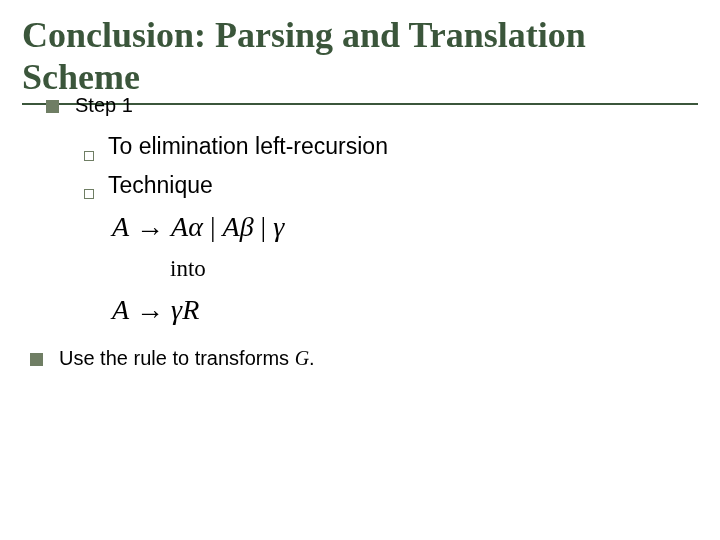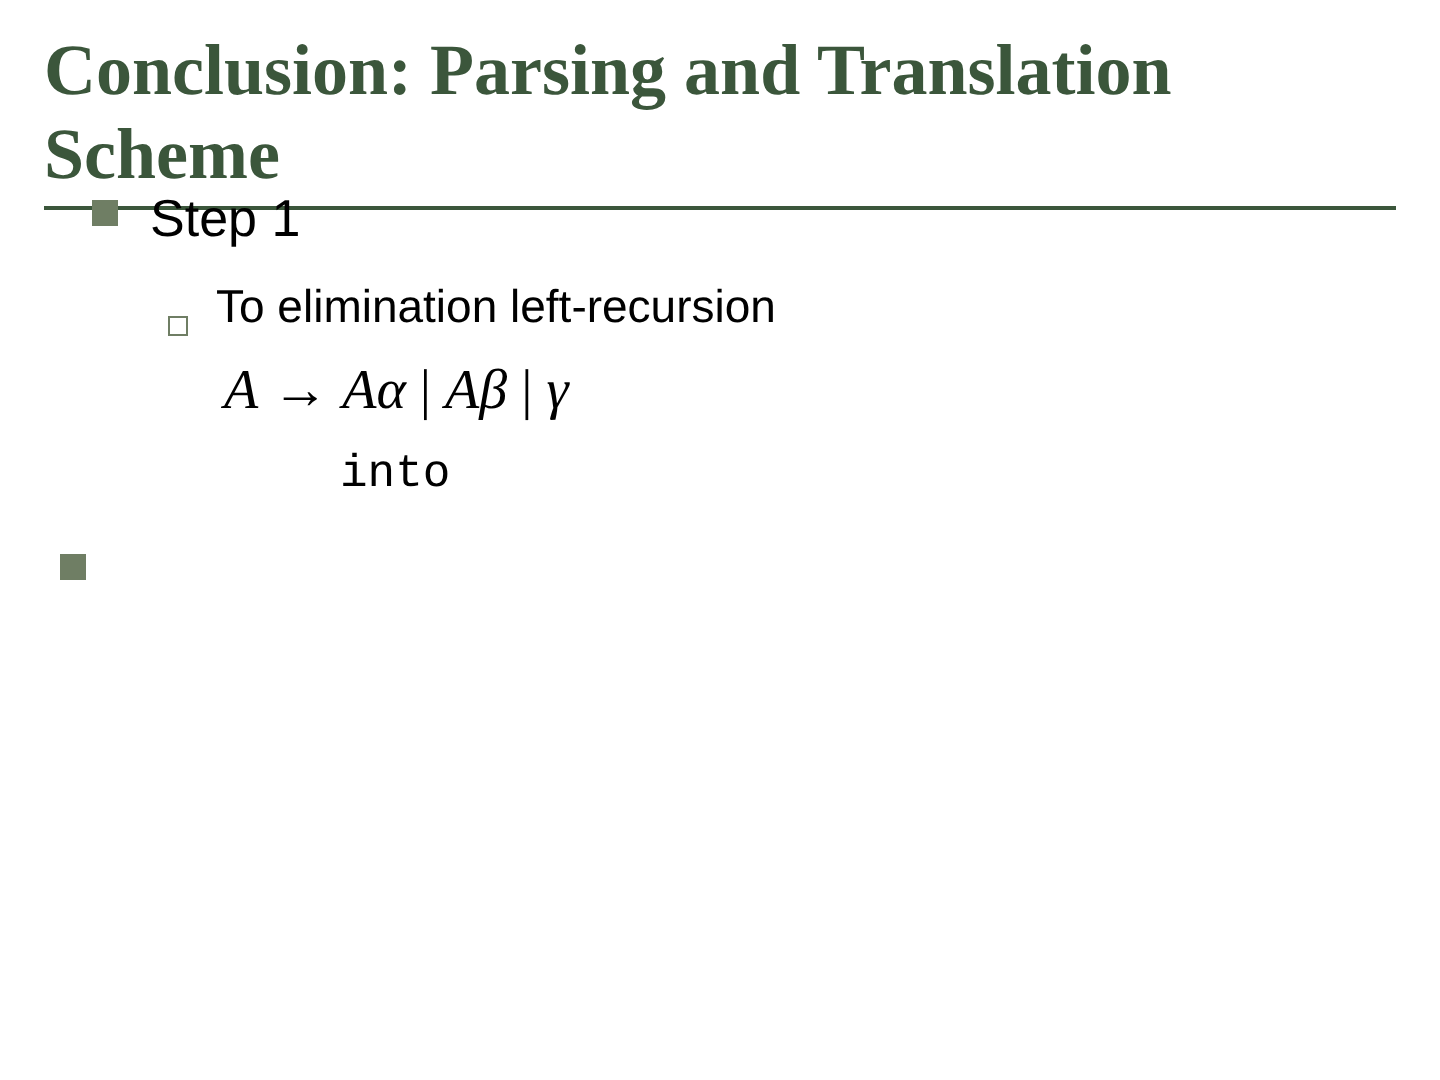--- a/index.html
+++ b/index.html
@@ -29,21 +29,21 @@
   .rule {
     border: none;
     border-top: 2px solid #3b563b;
     margin: 2px 0 16px 0;
     width: 100%;
   }
   .bullet-l1 {
     display: flex;
     align-items: flex-start;
     margin: 0 0 14px 8px;
-    font-size: 26px;
+    font-size: 20px;
     line-height: 1.25;
   }
   .bullet-l1 .marker {
     width: 13px;
     height: 13px;
     background: #6f7e64;
     flex: none;
     margin: 7px 16px 0 0;
   }
   .bullet-l2 {
@@ -66,21 +66,21 @@
     font-family: "Times New Roman", Times, serif;
     font-style: italic;
     font-size: 28px;
     margin: 0 0 8px 90px;
     line-height: 1.3;
   }
   .math .op {
     font-style: normal;
   }
   .into {
-    font-family: Liberation Mono, monospace;
+    font-family: Liberation Serif, serif;
     font-size: 23px;
     font-style: normal;
     margin: 0 0 8px 148px;
     line-height: 1.3;
   }
   .final-g {
     font-family: "Times New Roman", Times, serif;
     font-style: italic;
   }
   
@@ -100,26 +100,36 @@
   <div class="bullet-l1 step1">
     <span class="marker"></span>
     <span>Step 1</span>
   </div>
 
   <div class="bullet-l2">
     <span class="marker"></span>
     <span>To elimination left-recursion</span>
   </div>
 
+  <div class="bullet-l2">
+    <span class="marker"></span>
+    <span>Technique</span>
+  </div>
 
   <div class="math">
     <span>A</span><span class="op"> → </span><span>Aα</span><span class="op">  |  </span><span>Aβ</span><span class="op">  | </span><span>γ</span>
   </div>
 
   <div class="into">into</div>
 
+  <div class="math">
+    <span>A</span><span class="op"> → </span><span>γR</span>
+  </div>
 
 
   <div class="bullet-l1" style="margin-top:18px;">
     <span class="marker"></span>
+    <span>
+      <span>Use the rule to transforms </span><span class="final-g">G</span><span>.</span>
+    </span>
   </div>
 
 </div>
 
 </body></html>

